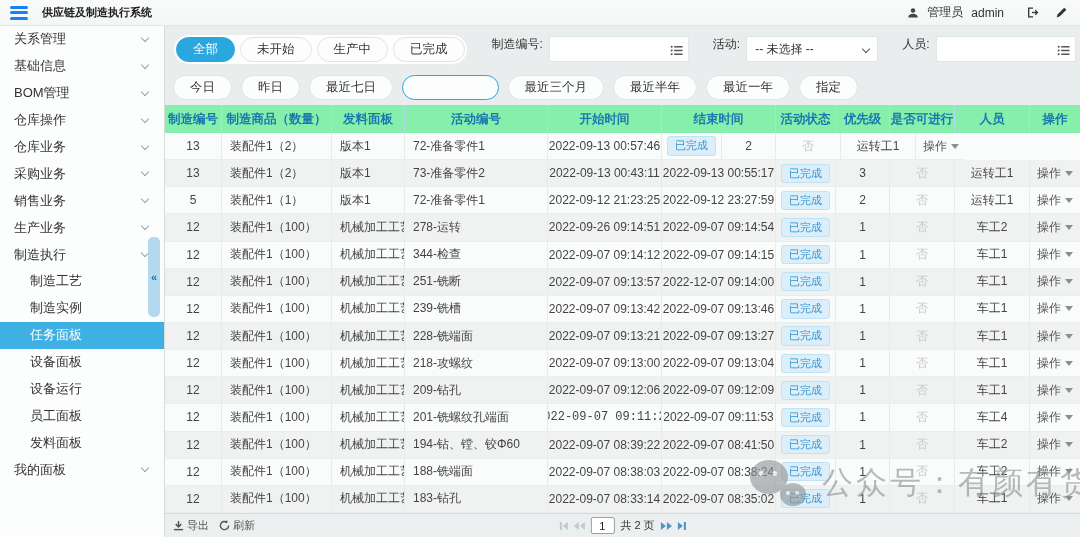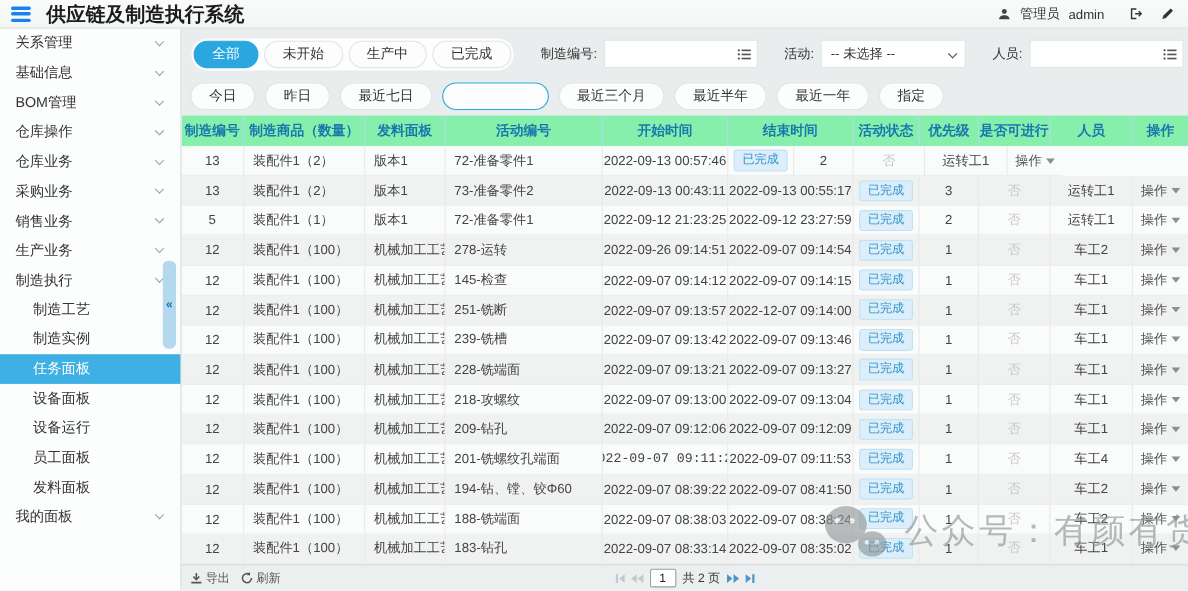--- a/index.html
+++ b/index.html
@@ -3,21 +3,21 @@
 <meta charset="utf-8">
 <style>
   * { margin:0; padding:0; box-sizing:border-box; }
   body { font-family:"Liberation Sans","DejaVu Sans",sans-serif; }
   .app { position:relative; width:1080px; height:537px; overflow:hidden; background:#e9edee; }
 
   
   .hdr { position:absolute; top:0; left:0; right:0; height:26px; background:linear-gradient(#f9fbfa,#f2f6f5); border-bottom:1px solid #e2e6e6; display:flex; align-items:center; z-index:30; }
   .burger { width:18px; height:14px; margin-left:10px; display:flex; flex-direction:column; justify-content:space-between; cursor:pointer; }
   .burger i { display:block; height:3px; border-radius:2px; background:#1d80f0; }
-  .app-title { margin-left:14px; font-size:18px; font-weight:bold; color:#1c1c1c; }
+  .app-title { margin-left:14px; font-size:11px; font-weight:bold; color:#1c1c1c; }
   .hdr-right { margin-left:auto; display:flex; align-items:center; gap:8px; padding-right:12px; font-size:12px; color:#333; }
   .hdr-right svg { display:block; }
   .hdr-ic { display:flex; align-items:center; }
 
   
   .sidebar { position:absolute; top:26px; left:0; width:165px; bottom:0; background:#fcfdfd; border-right:1px solid #d6dbdc; z-index:20; display:flex; flex-direction:column; }
   .side-item { height:26.9px; flex:none; display:flex; align-items:center; padding-left:14px; font-size:13px; color:#333; cursor:pointer; }
   .side-item.sub { padding-left:30px; }
   .side-item.active { background:#3fb0e4; color:#fff; }
   .chev { width:6px; height:6px; border-right:1.5px solid #9aa4a8; border-bottom:1.5px solid #9aa4a8; transform:rotate(45deg); margin-left:auto; margin-right:16px; margin-top:-3px; }
@@ -28,21 +28,21 @@
   .frow { display:flex; align-items:center; }
   .frow1 { margin:8px 8px 0 8px; height:30px; }
   .frow2 { margin:9px 8px 0 8px; height:28px; }
   .status-group { display:flex; align-items:center; background:#fefefe; border:1px solid #ececec; border-radius:16px; padding:2px; }
   .pill { height:25px; display:flex; align-items:center; padding:0 16px; border-radius:14px; border:1px solid #e3e3e3; background:#fdfdfd; color:#333; font-size:12.5px; cursor:pointer; white-space:nowrap; }
   .status-group .pill { margin-right:5px; }
   .status-group .pill:last-child { margin-right:0; }
   .pill.active { background:#2ba7e0; border-color:#2ba7e0; color:#fff; }
   .date-tabs .pill { margin-right:9px; background:#fcfdfd; }
   .vsep { width:1px; height:24px; background:#d8dcdc; margin:0 12px; }
-  .fld { display:flex; align-items:center; }
+  .fld { display:flex; }
   .fld-label { font-size:12px; color:#333; margin-right:6px; white-space:nowrap; }
   .fld-input { position:relative; width:140px; height:26px; background:#fff; border:1px solid #e0e5e6; border-radius:2px; }
   .fld-input input { width:100%; height:100%; border:none; outline:none; background:transparent; padding:0 22px 0 6px; font-size:12px; color:#333; }
   .list-ic { position:absolute; right:5px; top:6px; }
   .fld-select { position:relative; width:132px; height:26px; background:#fff; border:1px solid #e0e5e6; border-radius:2px; display:flex; align-items:center; padding-left:8px; font-size:12px; color:#333; cursor:pointer; }
   .sel-chev { position:absolute; right:8px; top:9px; width:6px; height:6px; border-right:1.5px solid #555; border-bottom:1.5px solid #555; transform:rotate(45deg); }
 
   
   .tbl { position:absolute; top:79px; left:0; right:0; bottom:24px; display:flex; flex-direction:column; background:#fff; }
   .thead { height:28px; flex:none; display:flex; background:#86efac; }
@@ -345,21 +345,21 @@
               <span class="act-btn">
                 <span>操作</span>
                 <span class="caret"></span>
               </span>
             </div>
           </div>
           <div class="trow">
             <div class="td" style="width: 57px; flex: 0 0 auto;">12</div>
             <div class="td left" style="width: 110px; flex: 0 0 auto;">装配件1（100）</div>
             <div class="td left" style="width: 73px; flex: 0 0 auto;">机械加工工艺卡</div>
-            <div class="td left" style="width: 143px; flex: 0 0 auto;">145-检查</div>
+            <div class="td left" style="width: 143px; flex: 0 0 auto;">344-检查</div>
             <div class="td" style="width: 114px; flex: 0 0 auto;">2022-09-07 09:14:12</div>
             <div class="td" style="width: 114px; flex: 0 0 auto;">2022-09-07 09:14:15</div>
             <div class="td" style="width: 60px; flex: 0 0 auto;">
               <span class="badge">已完成</span>
             </div>
             <div class="td" style="width: 54px; flex: 0 0 auto;">1</div>
             <div class="td muted" style="width: 65px; flex: 0 0 auto;">否</div>
             <div class="td" style="width: 75px; flex: 0 0 auto;">车工1</div>
             <div class="td" style="width: 50px; flex: 0 0 auto;">
               <span class="act-btn">

